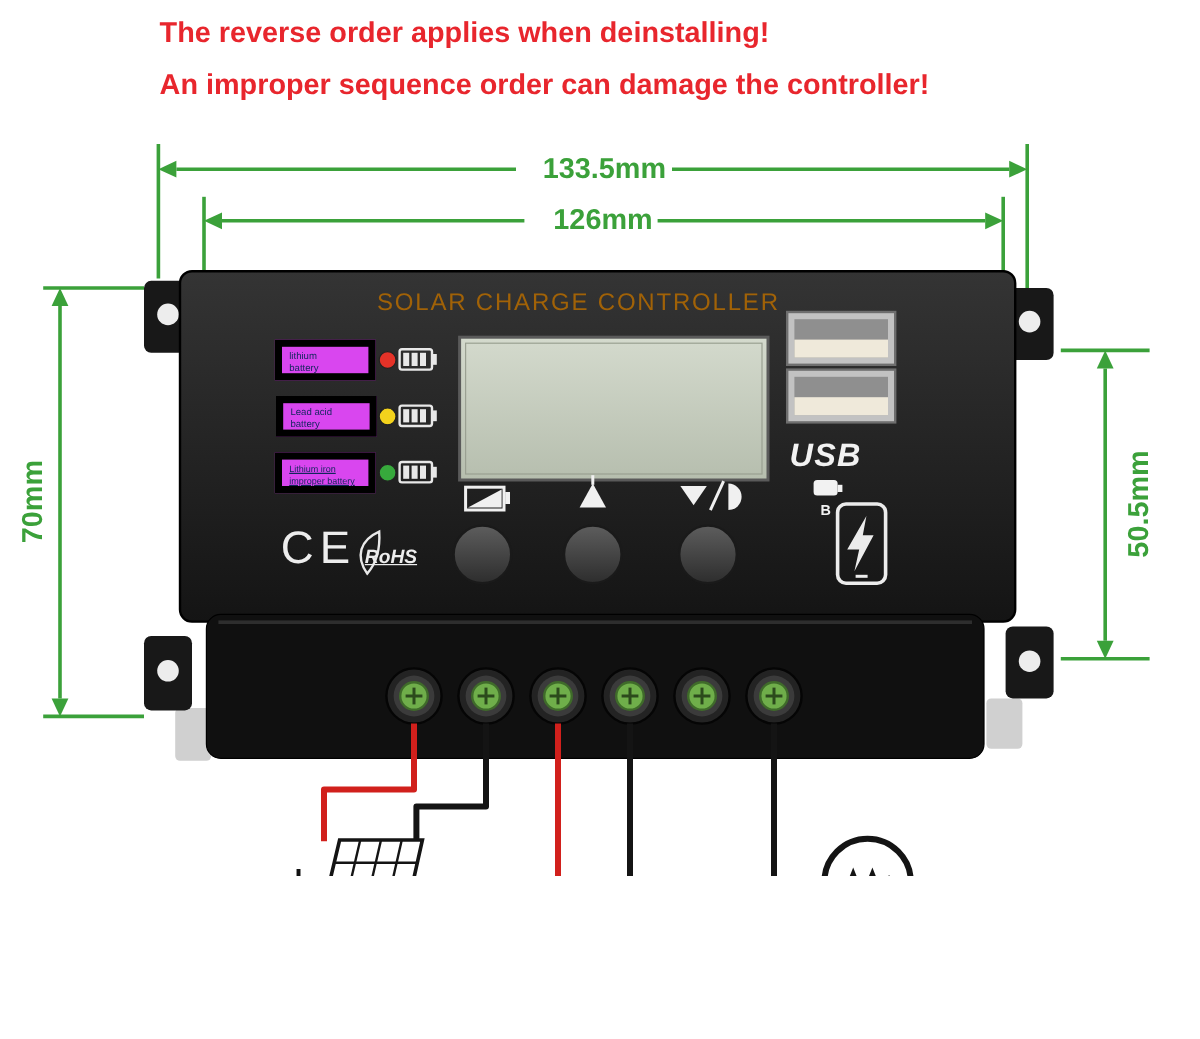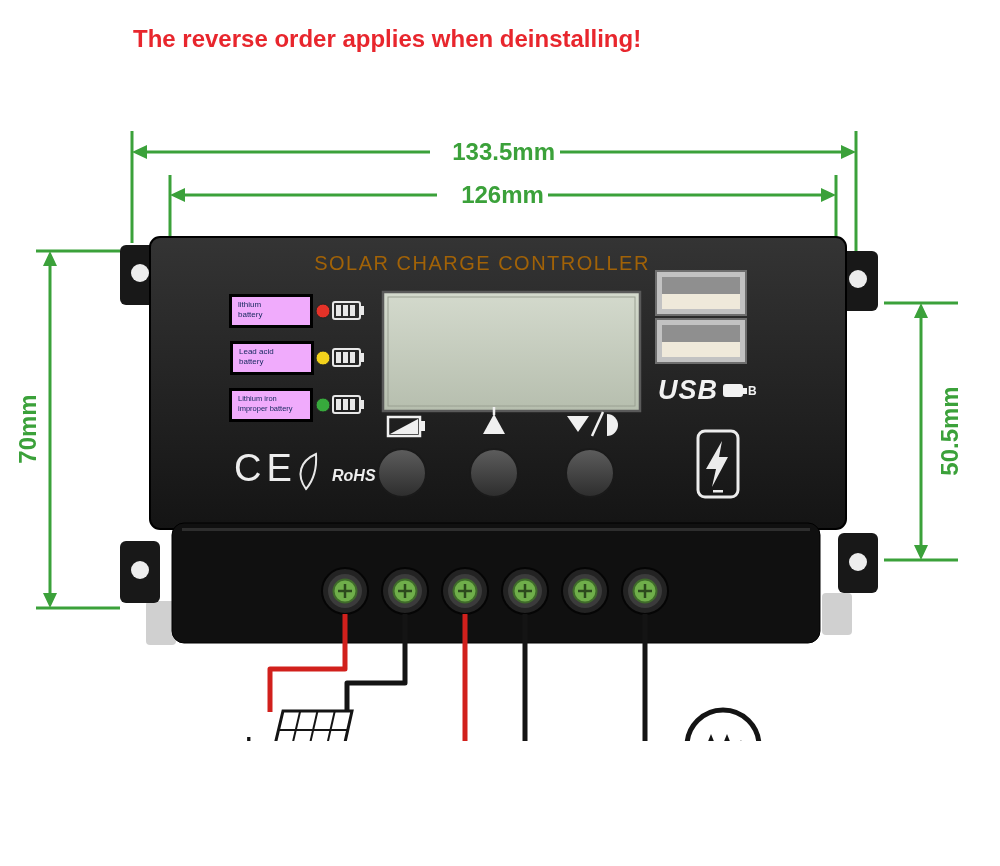--- a/index.html
+++ b/index.html
@@ -1,26 +1,26 @@
 <!DOCTYPE html>
 <html><head>
 <meta charset="utf-8">
 <style>
   html,body { margin:0; padding:0; background:#fff; }
   .stage { position:relative; width:1000px; height:730px; background:#ffffff;
-           font-family:"Liberation Sans", sans-serif; overflow:hidden;margin-top:11px; }
+           font-family:"Liberation Sans", sans-serif; overflow:hidden; }
   .ov { position:absolute; }
   .warn { color:#e8262d; font-weight:bold; font-size:24px; white-space:nowrap; }
   .dim  { color:#3ba13a; font-weight:bold; font-size:24px; text-align:center; }
   .dim-v{ transform:translate(-50%,-50%) rotate(-90deg); white-space:nowrap; }
   .title{ color:#a16207; font-size:20px; letter-spacing:1.5px; text-align:center; }
-  .batt-label { background:#f0abfc; border:3px solid #000000; color:#12265c;
+  .batt-label { background:#d946ef; border:6px solid #000000; color:#12265c;
                 font-size:8px; line-height:1.3; padding:3px 2px 0 6px;
                 box-sizing:border-box; width:84px; height:34px; }
-  .batt-label.small { font-size:7.5px; }
+  .batt-label.small { font-size:7.5px;text-decoration:underline; }
   .sign { font-weight:bold; font-size:30px; color:#111; line-height:1; }
   .sign.white { color:#f5f5f5; }
   .ce   { color:#ededed; font-size:38px; letter-spacing:5px;text-align:right; }
   .rohs { color:#ededed; font-style:italic; font-weight:bold; font-size:16px; }
   .usb-row { display:flex; align-items:center; gap:5px; color:#f2f2f2; }
   .usb-word { font-size:27px; font-weight:bold; font-style:italic; letter-spacing:1px; }
   .usb-chip { width:20px; height:13px; background:#f2f2f2; border-radius:3px; position:relative; }
   .usb-chip::after { content:""; position:absolute; right:-4px; top:3.5px; width:4px; height:6px; background:#f2f2f2; }
   .usb-b { font-size:12px; font-weight:bold; }
   svg { position:absolute; left:0; top:0; }
@@ -240,20 +240,21 @@
     <g>
       <circle cx="723" cy="735" r="36" fill="#ffffff" stroke="#141414" stroke-width="5"></circle>
       <polyline points="703,747 711,727 719,747 727,727 735,747 742,730" fill="none" stroke="#141414" stroke-width="3"></polyline>
       <path d="M 723 772 L 723 803" fill="none" stroke-width="5" stroke="#d1201c"></path>
     </g>
 
     <rect x="216" y="856" width="784" height="10" fill="#0c0c0c"></rect>
   </svg>
 
   <div class="ov warn" style="left:133px; top:14px;">The reverse order applies when deinstalling!</div>
+  <div class="ov warn" style="left:133px; top:57px;">An improper sequence order can damage the controller!</div>
 
   <div class="ov dim" style="left:435px; top:127px; width:120px;text-align:right;">133.5mm</div>
   <div class="ov dim" style="left:455px; top:170px; width:95px;">126mm</div>
   <div class="ov dim dim-v" style="left:28px;  top:418px;">70mm</div>
   <div class="ov dim dim-v" style="left:950px; top:420px;">50.5mm</div>
 
   <div class="ov title" style="left:202px; top:241px; width:560px;">SOLAR CHARGE CONTROLLER</div>
 
   <div class="ov batt-label" style="left:229px; top:283px;">
     <div>lithium</div>
@@ -262,23 +263,23 @@
   <div class="ov batt-label" style="left:230px; top:330px;">
     <div>Lead acid</div>
     <div>battery</div>
   </div>
   <div class="ov batt-label small" style="left:229px; top:377px;">
     <div>Lithium iron</div>
     <div>improper battery</div>
   </div>
 
   <div class="ov ce" style="left:234px; top:436px;">CE</div>
-  <div class="ov rohs" style="left:332px; top:456px;">RoHS</div>
-
-  <div class="ov usb-row" style="left:658px; top:364px;">
+  <div class="ov rohs" style="left:304px; top:456px;text-decoration:underline;">RoHS</div>
+
+  <div class="ov usb-row" style="left:658px; top:364px;flex-direction:column;">
     <span class="usb-word">USB</span>
     <span class="usb-chip"></span>
     <span class="usb-b">B</span>
   </div>
 
   <div class="ov sign" style="left:240px; top:718px;">+</div>
   <div class="ov sign" style="left:356px; top:716px;">–</div>
   <div class="ov sign white" style="left:463px; top:790px;">+</div>
   <div class="ov sign white" style="left:524px; top:788px;">–</div>
   <div class="ov sign" style="left:733px; top:788px;">+</div>

